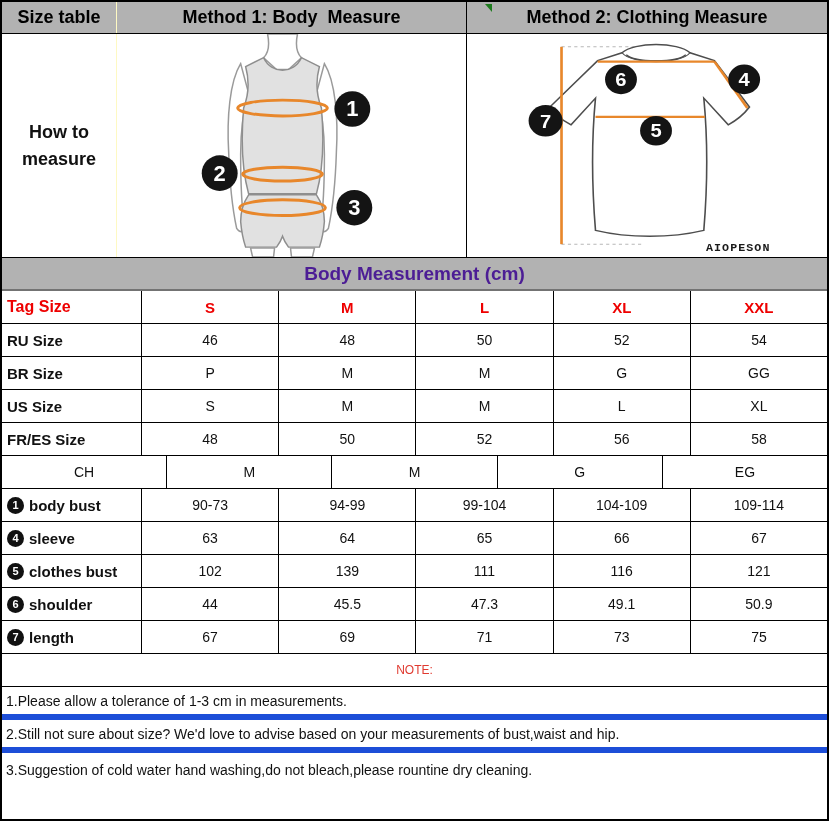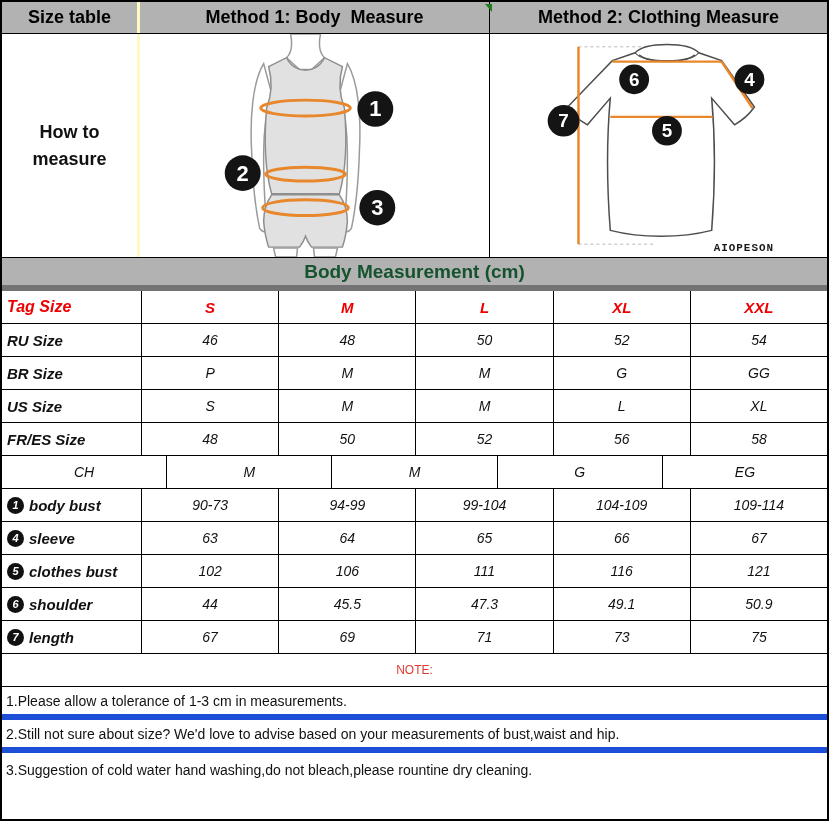--- a/index.html
+++ b/index.html
@@ -8,41 +8,41 @@
     width:829px;height:821px;
     border:2px solid #000;
     display:flex;flex-direction:column;
     position:relative;
     background:#fff;
     font-family:"Liberation Sans",sans-serif;
     color:#111;
   }
   .row{display:flex;flex-direction:row;border-bottom:1px solid #000;flex:0 0 auto;}
   .cell{display:flex;align-items:center;}
-  .c1{width:138px;border-right:3px solid #fef9c3;}
+  .c1{width:115px;border-right:1px solid #fef9c3;}
   .c2{width:350px;border-right:1px solid #000;}
   .c3{flex:1;}
   
   .header-row{height:32px;background:var(--header-gray);}
   .hcell{justify-content:center;font-weight:bold;font-size:18px;white-space:pre;color:#000;}
   .green-flag{
     position:absolute;left:483px;top:2px;width:0;height:0;
     border-top:8px solid var(--marker-green);
     border-left:7px solid transparent;
   }
   
   .figures-row{height:224px;}
   .how-cell{justify-content:center;text-align:center;font-weight:bold;font-size:18px;line-height:1.5;padding:0 20px;}
   .fig-cell{justify-content:center;overflow:hidden;background:#fff;}
   .fig-cell svg{display:block;width:100%;height:100%;}
   
   .band{height:33px;background:var(--header-gray);align-items:center;justify-content:center;
-        display:flex;font-weight:bold;font-size:19px;color:#14532d;border-bottom:6px solid #737373;}
-  
-  .trow{display:flex;height:33px;border-bottom:1px solid #000;flex:0 0 auto;font-style:italic;}
+        display:flex;font-weight:bold;font-size:19px;color:#4c1d95;border-bottom:2px solid #737373;}
+  
+  .trow{display:flex;height:33px;border-bottom:1px solid #000;flex:0 0 auto;}
   .trow .label{width:140px;border-right:1px solid #000;font-weight:bold;font-size:15px;
                padding-left:5px;display:flex;align-items:center;gap:5px;}
   .trow .val{flex:1;border-right:1px solid #000;display:flex;align-items:center;
              justify-content:center;font-size:14px;}
   .trow .val:last-child{border-right:none;}
   .tag-row .label,.tag-row .val{color:var(--red-strong);font-weight:bold;}
   .tag-row .label{font-size:16px;}
   .tag-row .val{font-size:15px;}
   .marker{
     width:17px;height:17px;border-radius:50%;background:#111;color:#fff;
@@ -224,21 +224,21 @@
         <div class="cell val">65</div>
         <div class="cell val">66</div>
         <div class="cell val">67</div>
       </div>
       <div class="trow">
         <div class="cell label">
           <div class="marker">5</div>
           <div class="lbl">clothes bust</div>
         </div>
         <div class="cell val">102</div>
-        <div class="cell val">106</div>
+        <div class="cell val">139</div>
         <div class="cell val">111</div>
         <div class="cell val">116</div>
         <div class="cell val">121</div>
       </div>
       <div class="trow">
         <div class="cell label">
           <div class="marker">6</div>
           <div class="lbl">shoulder</div>
         </div>
         <div class="cell val">44</div>

